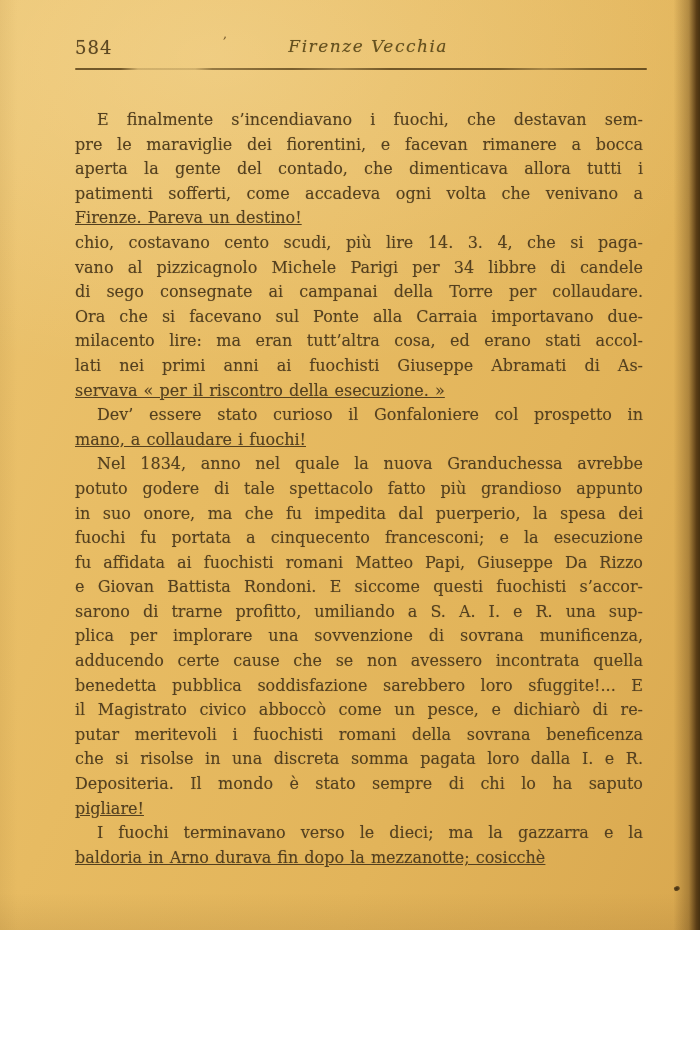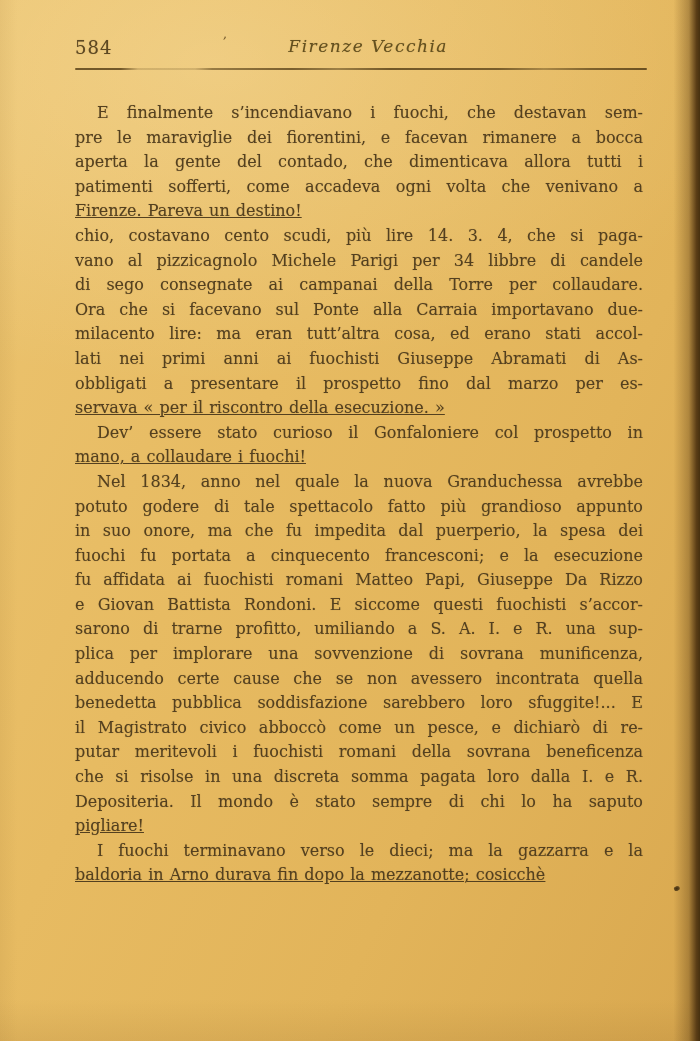--- a/index.html
+++ b/index.html
@@ -3,21 +3,21 @@
 <meta charset="utf-8">
 <style>
   html, body { margin: 0; padding: 0; }
   body {
     width: 700px; height: 1041px;
     font-family: "DejaVu Serif", "Liberation Serif", serif;
     overflow: hidden;
   }
   .page {
     position: relative;
-    width: 700px; height: 1041px;
+    width: 700px; height: 930px;
     background:
       linear-gradient(to right, rgba(0,0,0,0) 0%, rgba(0,0,0,0) 96.2%, rgba(100,68,22,0.40) 98.4%, #5a3d16 99.5%, #46300f 100%),
       linear-gradient(to right, rgba(150,110,45,0.10) 0%, rgba(150,110,45,0) 2.5%),
       linear-gradient(to top, rgba(140,100,40,0.14) 0%, rgba(140,100,40,0) 4%),
       radial-gradient(900px 520px at 30% 6%, rgba(255,240,196,0.28), rgba(255,240,196,0) 62%),
       linear-gradient(115deg, #ecc470 0%, #e7bb62 38%, #e2b45a 68%, #d9a84f 100%);
     color: #55411f;
   }
   .running-head { position: absolute; top: 0; left: 0; width: 100%; }
   .page-number {
@@ -44,21 +44,21 @@
     border-radius: 1px;
     background: linear-gradient(to right,
       rgba(92,68,26,0.85) 0%, rgba(92,68,26,0.85) 8%,
       rgba(92,68,26,0.20) 11%, rgba(92,68,26,0.20) 21%,
       rgba(92,68,26,0.60) 24%, rgba(92,68,26,0.80) 38%,
       rgba(92,68,26,0.55) 46%, rgba(92,68,26,0.85) 55%,
       rgba(92,68,26,0.80) 74%, rgba(92,68,26,0.45) 82%,
       rgba(92,68,26,0.75) 90%, rgba(92,68,26,0.9) 100%);
   }
   .text-block {
-    position: absolute; left: 75px; top: 101px; width: 568px;
+    position: absolute; left: 75px; top: 108px; width: 568px;
     font-size: 16px;
     line-height: 24.6px;
     color: #54401f;
     text-shadow: 0 0 1px rgba(84,64,31,0.35);
     word-spacing: 1px;
   }
   .paragraph { margin: 0; }
   .line {
     text-align: justify;
     text-align-last: justify;
@@ -94,21 +94,20 @@
         <div class="line">patimenti sofferti, come accadeva ogni volta che venivano a</div>
         <div class="line last">Firenze. Pareva un destino!</div>
       </div>
       <div class="paragraph">
         <div class="line">chio, costavano cento scudi, più lire 14. 3. 4, che si paga-</div>
         <div class="line">vano al pizzicagnolo Michele Parigi per 34 libbre di candele</div>
         <div class="line">di sego consegnate ai campanai della Torre per collaudare.</div>
         <div class="line">Ora che si facevano sul Ponte alla Carraia importavano due-</div>
         <div class="line">milacento lire: ma eran tutt’altra cosa, ed erano stati accol-</div>
         <div class="line">lati nei primi anni ai fuochisti Giuseppe Abramati di As-</div>
-        <div class="line">obbligati a presentare il prospetto fino dal marzo per es-</div>
         <div class="line last">servava « per il riscontro della esecuzione. »</div>
       </div>
       <div class="paragraph">
         <div class="line first">Dev’ essere stato curioso il Gonfaloniere col prospetto in</div>
         <div class="line last">mano, a collaudare i fuochi!</div>
       </div>
       <div class="paragraph">
         <div class="line first">Nel 1834, anno nel quale la nuova Granduchessa avrebbe</div>
         <div class="line">potuto godere di tale spettacolo fatto più grandioso appunto</div>
         <div class="line">in suo onore, ma che fu impedita dal puerperio, la spesa dei</div>

